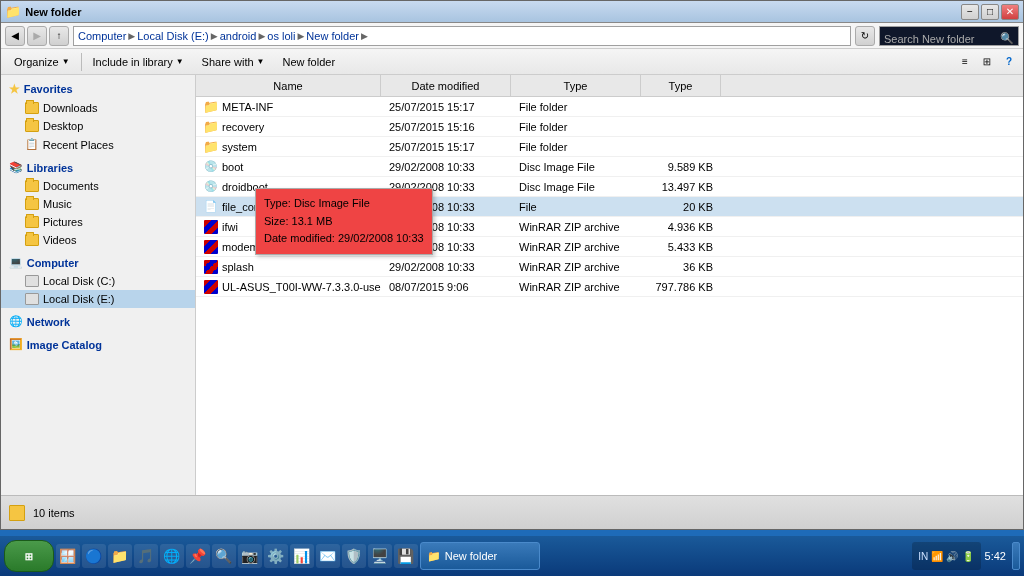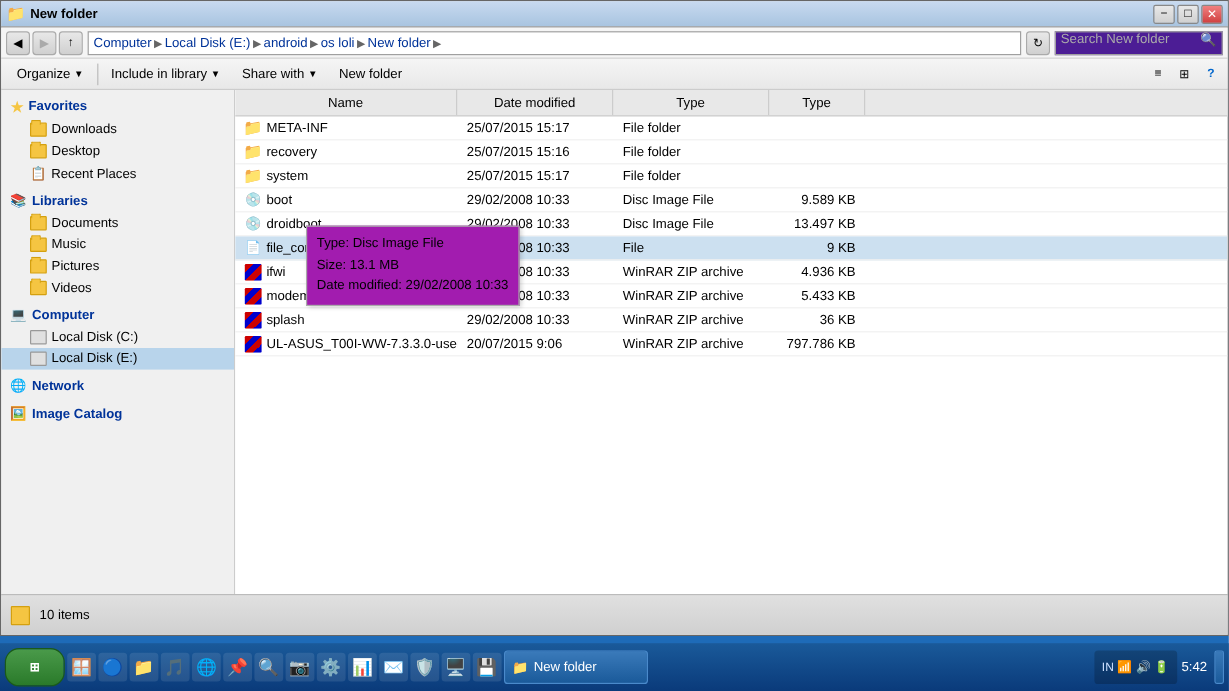--- a/index.html
+++ b/index.html
@@ -107,23 +107,23 @@
       cursor: pointer;
     }
     .path-arrow {
       color: #666;
       font-size: 9px;
     }
     .search-box {
       width: 140px;
       height: 20px;
       border: 1px solid #a0a0a0;
-      background: #4c1d95;
-      display: flex;
-      align-items: flex-start;
+      background: #0f172a;
+      display: flex;
+      align-items: flex-end;
       padding: 0 4px;
       font-size: 11px;
       color: #888;
     }
     .refresh-btn {
       width: 20px;
       height: 20px;
       border: 1px solid #aaa;
       border-radius: 3px;
       background: linear-gradient(to bottom, #e8e8e8, #d0d0d0);
@@ -322,21 +322,21 @@
     }
     .icon-folder { color: #f5c542; font-size: 13px; }
     .icon-disc { color: #444; font-size: 11px; }
     .icon-file { color: #555; font-size: 11px; }
 
     
     .tooltip-box {
       position: absolute;
       top: 188px;
       left: 255px;
-      background: #a21caf;
+      background: #ef4444;
       border: 1px solid #aaa;
       padding: 6px 8px;
       font-size: 11px;
       box-shadow: 2px 2px 4px rgba(0,0,0,0.2);
       z-index: 100;
       line-height: 1.6;
     }
 
     
     .status-bar {
@@ -654,21 +654,21 @@
     <div class="file-cell type">Disc Image File</div>
     <div class="file-cell size">13.497 KB</div>
   </div>
           <div class="file-row tooltip-row">
     <div class="file-cell name">
       <span class="file-type-icon icon-file">📄</span>
       <span>file_contexts</span>
     </div>
     <div class="file-cell date">29/02/2008 10:33</div>
     <div class="file-cell type">File</div>
-    <div class="file-cell size">9 KB</div>
+    <div class="file-cell size">20 KB</div>
   </div>
           <div class="file-row">
     <div class="file-cell name">
       <span style="display:inline-block;width:14px;height:14px;background:linear-gradient(135deg,#cc0000 25%,#0000cc 25%,#0000cc 50%,#cc0000 50%,#cc0000 75%,#0000cc 75%);border-radius:1px;flex-shrink:0;"></span>
       <span>ifwi</span>
     </div>
     <div class="file-cell date">29/02/2008 10:33</div>
     <div class="file-cell type">WinRAR ZIP archive</div>
     <div class="file-cell size">4.936 KB</div>
   </div>
@@ -688,21 +688,21 @@
     </div>
     <div class="file-cell date">29/02/2008 10:33</div>
     <div class="file-cell type">WinRAR ZIP archive</div>
     <div class="file-cell size">36 KB</div>
   </div>
           <div class="file-row">
     <div class="file-cell name">
       <span style="display:inline-block;width:14px;height:14px;background:linear-gradient(135deg,#cc0000 25%,#0000cc 25%,#0000cc 50%,#cc0000 50%,#cc0000 75%,#0000cc 75%);border-radius:1px;flex-shrink:0;"></span>
       <span>UL-ASUS_T00I-WW-7.3.3.0-user</span>
     </div>
-    <div class="file-cell date">20/07/2015 9:06</div>
+    <div class="file-cell date">08/07/2015 9:06</div>
     <div class="file-cell type">WinRAR ZIP archive</div>
     <div class="file-cell size">797.786 KB</div>
   </div>
         </div>
     </div>
 
   </div>
 
   <div class="status-bar">
     <span class="status-icon"></span>

